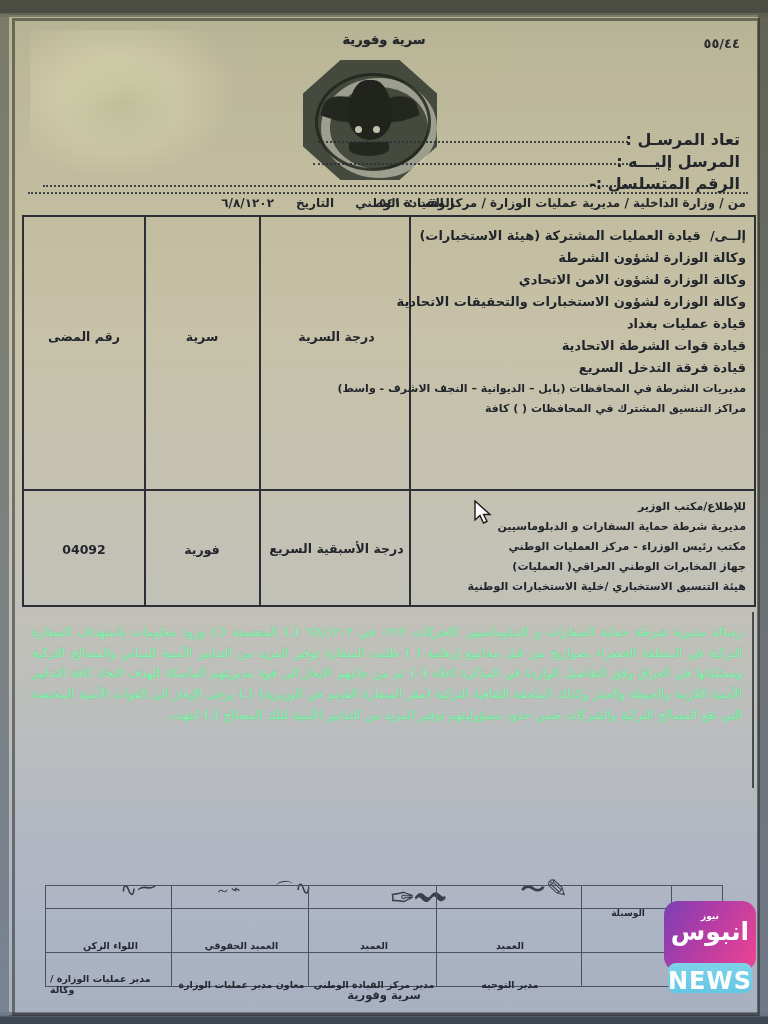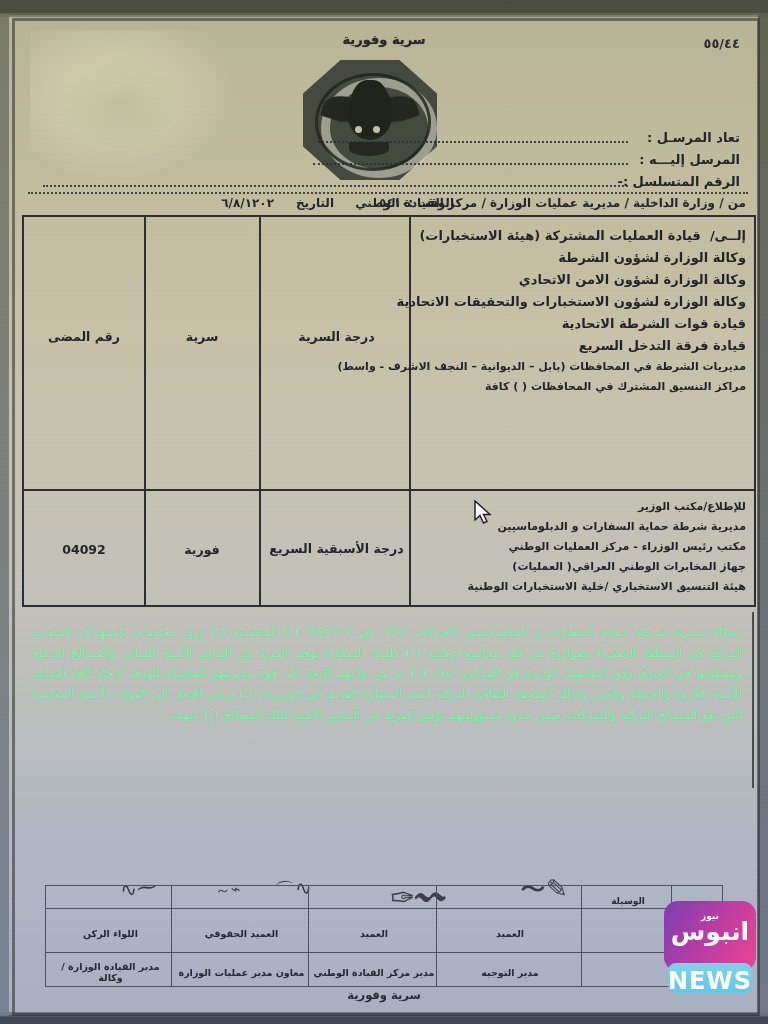--- a/index.html
+++ b/index.html
@@ -60,21 +60,21 @@
     border-radius:42% 42% 50% 50%/60% 60% 40% 40%;filter:blur(.6px);}
   .emblem .wingL{position:absolute;left:30px;top:40px;width:40px;height:26px;background:#23261e;
     border-radius:60% 10% 60% 10%;transform:rotate(18deg);filter:blur(.5px);}
   .emblem .wingR{position:absolute;left:84px;top:40px;width:40px;height:26px;background:#23261e;
     border-radius:10% 60% 10% 60%;transform:rotate(-18deg);filter:blur(.5px);}
   .emblem .eye1,.emblem .eye2{position:absolute;top:70px;width:7px;height:7px;border-radius:50%;background:#e9e7d2;opacity:.8;}
   .emblem .eye1{left:62px;} .emblem .eye2{left:80px;}
   .emblem .base{position:absolute;left:56px;top:86px;width:40px;height:14px;background:#24271f;border-radius:0 0 50% 50%;filter:blur(.6px);}
 
   
-  .flabel{position:absolute;right:28px;font-size:13px;font-weight:bold;color:#22262c;white-space:nowrap;}
+  .flabel{position:absolute;right:28px;font-size:16px;font-weight:bold;color:#22262c;white-space:nowrap;}
   .fline{position:absolute;height:0;border-top:2px dotted #2a2e33;opacity:.85;}
 
   .fromline{position:absolute;left:14px;top:196px;width:740px;height:20px;}
   .fromline .from-txt{position:absolute;right:8px;top:0;font-size:12px;font-weight:bold;color:#23262b;white-space:nowrap;}
   .fromline .time-txt{position:absolute;right:300px;top:0;font-size:12px;font-weight:bold;color:#23262b;white-space:nowrap;}
   .fromline .date-lbl{position:absolute;right:420px;top:0;font-size:12px;font-weight:bold;color:#23262b;white-space:nowrap;}
   .fromline .date-val{position:absolute;right:480px;top:0;font-size:12px;font-weight:bold;color:#23262b;white-space:nowrap;}
 
   
   .mtable{position:absolute;left:22px;top:215px;width:730px;height:388px;
@@ -99,22 +99,22 @@
     padding:4px 10px 0 10px;text-shadow:0 0 .4px rgba(0,0,0,.25);}
   .bodyrule{position:absolute;right:-2px;top:-6px;height:176px;border-right:2px solid #2b2f35;opacity:.8;}
 
   
   .stable{position:absolute;left:45px;top:885px;width:676px;height:100px;border:1px solid #4a5260;}
   .srow{position:absolute;left:0;width:676px;border-bottom:1px solid #4a5260;}
   .sr1{top:0;height:22px;}
   .sr2{top:22px;height:44px;}
   .sr3{top:66px;height:34px;border-bottom:none;}
   .svline{position:absolute;top:0;bottom:0;width:0;border-left:1px solid #4a5260;}
-  .scell{position:absolute;display:flex;align-items:center;justify-content:center;text-align:center;
-    font-size:9.5px;font-weight:bold;color:#252a33;line-height:1.15;padding:4px 2px;}
+  .scell{position:absolute;display:flex;align-items:center;justify-content:center;text-align:left;
+    font-size:9.5px;font-weight:bold;color:#252a33;line-height:1.15;padding:16px 2px;}
 
   .sig{position:absolute;color:#252b36;font-family:"DejaVu Serif",serif;
     font-size:20px;opacity:.85;transform:rotate(-4deg);}
   .footer-sec{position:absolute;left:0;top:988px;width:768px;text-align:center;
     font-size:11.5px;font-weight:bold;color:#262b33;}
 
   
   .cursor{position:absolute;left:474px;top:500px;width:20px;height:26px;}
 
   
@@ -195,20 +195,21 @@
     <div class="cell ar" style="left:6px;top:318px;width:108px;height:28px;">29040</div>
 
     <div class="addr-block" style="top:12px;width:358px;">
       <div class="addr-line to">
         <span>إلــى/</span>
         &nbsp;<span>قيادة العمليات المشتركة (هيئة الاستخبارات)</span>
       </div>
       <div class="addr-line"><span>وكالة الوزارة لشؤون الشرطة</span></div>
       <div class="addr-line"><span>وكالة الوزارة لشؤون الامن الاتحادي</span></div>
       <div class="addr-line"><span>وكالة الوزارة لشؤون الاستخبارات والتحقيقات الاتحادية</span></div>
+      <div class="addr-line"><span>قيادة عمليات بغداد</span></div>
       <div class="addr-line"><span>قيادة قوات الشرطة الاتحادية</span></div>
       <div class="addr-line"><span>قيادة فرقة التدخل السريع</span></div>
       <div class="addr-line sm"><span>مديريات الشرطة في المحافظات (بابل – الديوانية – النجف الاشرف - واسط)</span></div>
       <div class="addr-line sm"><span>مراكز التنسيق المشترك في المحافظات (    ) كافة</span></div>
     </div>
 
     <div class="addr-block" style="top:284px;width:358px;">
       <div class="addr-line sm"><span>للإطلاع/مكتب الوزير</span></div>
       <div class="addr-line sm"><span>مديرية شرطة حماية السفارات و الدبلوماسيين</span></div>
       <div class="addr-line sm"><span>مكتب رئيس الوزراء - مركز العمليات الوطني</span></div>
@@ -243,21 +244,21 @@
     <div class="scell ar" style="left:537px;top:1px;width:86px;height:20px;font-size:9px;">الوسيلة</div>
 
     <div class="scell ar" style="left:392px;top:24px;width:140px;height:40px;">العميد</div>
     <div class="scell ar" style="left:264px;top:24px;width:124px;height:40px;">العميد</div>
     <div class="scell ar" style="left:127px;top:24px;width:133px;height:40px;">العميد الحقوقي</div>
     <div class="scell ar" style="left:2px;top:24px;width:121px;height:40px;">اللواء الركن</div>
 
     <div class="scell ar" style="left:392px;top:68px;width:140px;height:30px;">مدير التوجيه</div>
     <div class="scell ar" style="left:264px;top:68px;width:124px;height:30px;">مدير مركز القيادة الوطني</div>
     <div class="scell ar" style="left:127px;top:68px;width:133px;height:30px;">معاون مدير عمليات الوزارة</div>
-    <div class="scell ar" style="left:2px;top:68px;width:121px;height:30px;">مدير القيادة الوزارة / وكالة</div>
+    <div class="scell ar" style="left:2px;top:68px;width:121px;height:30px;">مدير عمليات الوزارة / وكالة</div>
   </div>
 
   <div class="footer-sec ar">سرية وفورية</div>
 
   <div class="cursor">
     <svg width="20" height="26" viewBox="0 0 20 26">
       <polygon points="1,1 1,20 6,15.5 9.5,23 13,21.5 9.5,14.5 16,14.5" fill="#ffffff" stroke="#1a1a1a" stroke-width="1.4"></polygon>
     </svg>
   </div>
 

